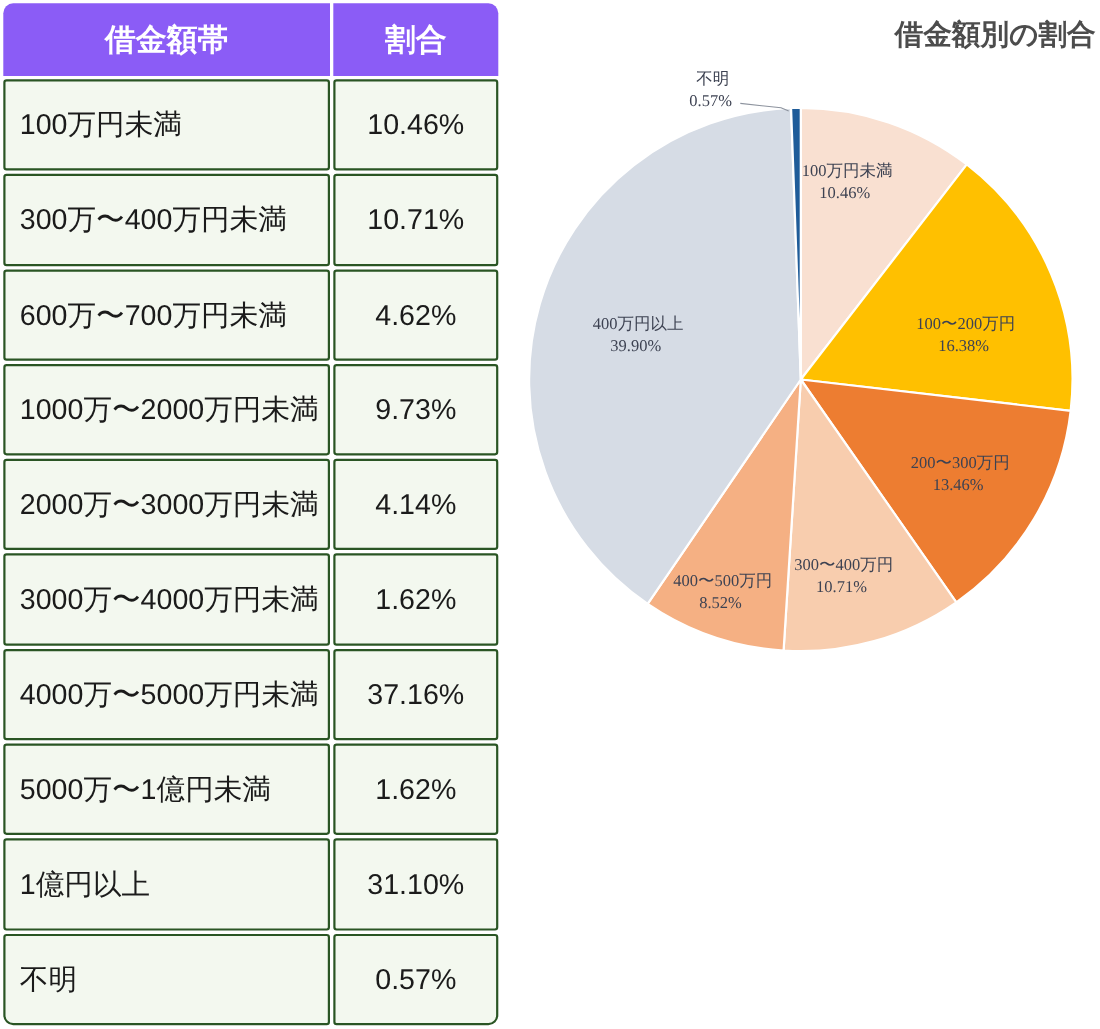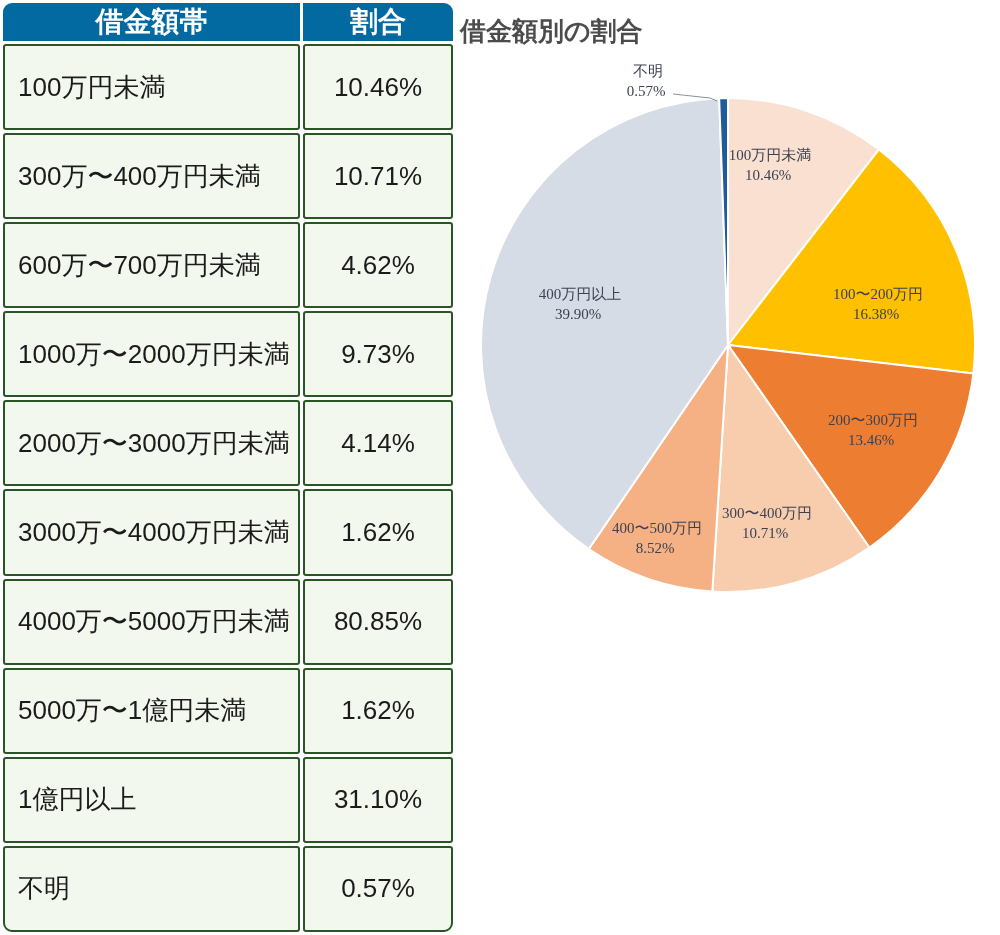--- a/index.html
+++ b/index.html
@@ -9,41 +9,41 @@
   }
 
   
   table.debt-table {
     position:absolute; left:0; top:0;
     width:456px; height:935px;
     border-collapse:separate; border-spacing:3px;
     table-layout:fixed;
   }
   table.debt-table th {
-    background:#0369a1; color:#ffffff;
+    background:#8b5cf6; color:#ffffff;
     font-size:28px; font-weight:700;
-    text-align:center; vertical-align:middle; padding:0;
+    text-align:center; vertical-align:middle; padding:14px;
   }
   table.debt-table th.col-band  { border-top-left-radius:9px; }
   table.debt-table th.col-ratio { border-top-right-radius:9px; }
   table.debt-table td {
     background:#F3F8EF;
     border:2.5px solid #2A5524; border-radius:3px;
     font-size:26px; color:#1B1B1B;
     vertical-align:middle; padding:0;
   }
   table.debt-table td.band  { text-align:left; padding-left:13px; }
   table.debt-table td.ratio { text-align:center; }
   table.debt-table tr:last-child td.band  { border-bottom-left-radius:9px; }
   table.debt-table tr:last-child td.ratio { border-bottom-right-radius:9px; }
 
   
   .chart-title {
     position:absolute; left:460px; top:14px; width:536px;
-    text-align:left; font-size:26px; font-weight:700; color:#4C4C4C;
+    text-align:right; font-size:26px; font-weight:700; color:#4C4C4C;
   }
   svg.pie { position:absolute; left:460px; top:0; }
   svg.pie text {
     font-family:"Liberation Serif","DejaVu Serif",serif;
     font-size:15px; fill:#3D4252; text-anchor:middle;
   }
 </style>
 </head>
 <body>
 
@@ -78,21 +78,21 @@
       <tr>
         <td class="band">2000万〜3000万円未満</td>
         <td class="ratio">4.14%</td>
       </tr>
       <tr>
         <td class="band">3000万〜4000万円未満</td>
         <td class="ratio">1.62%</td>
       </tr>
       <tr>
         <td class="band">4000万〜5000万円未満</td>
-        <td class="ratio">80.85%</td>
+        <td class="ratio">37.16%</td>
       </tr>
       <tr>
         <td class="band">5000万〜1億円未満</td>
         <td class="ratio">1.62%</td>
       </tr>
       <tr>
         <td class="band">1億円以上</td>
         <td class="ratio">31.10%</td>
       </tr>
       <tr>

